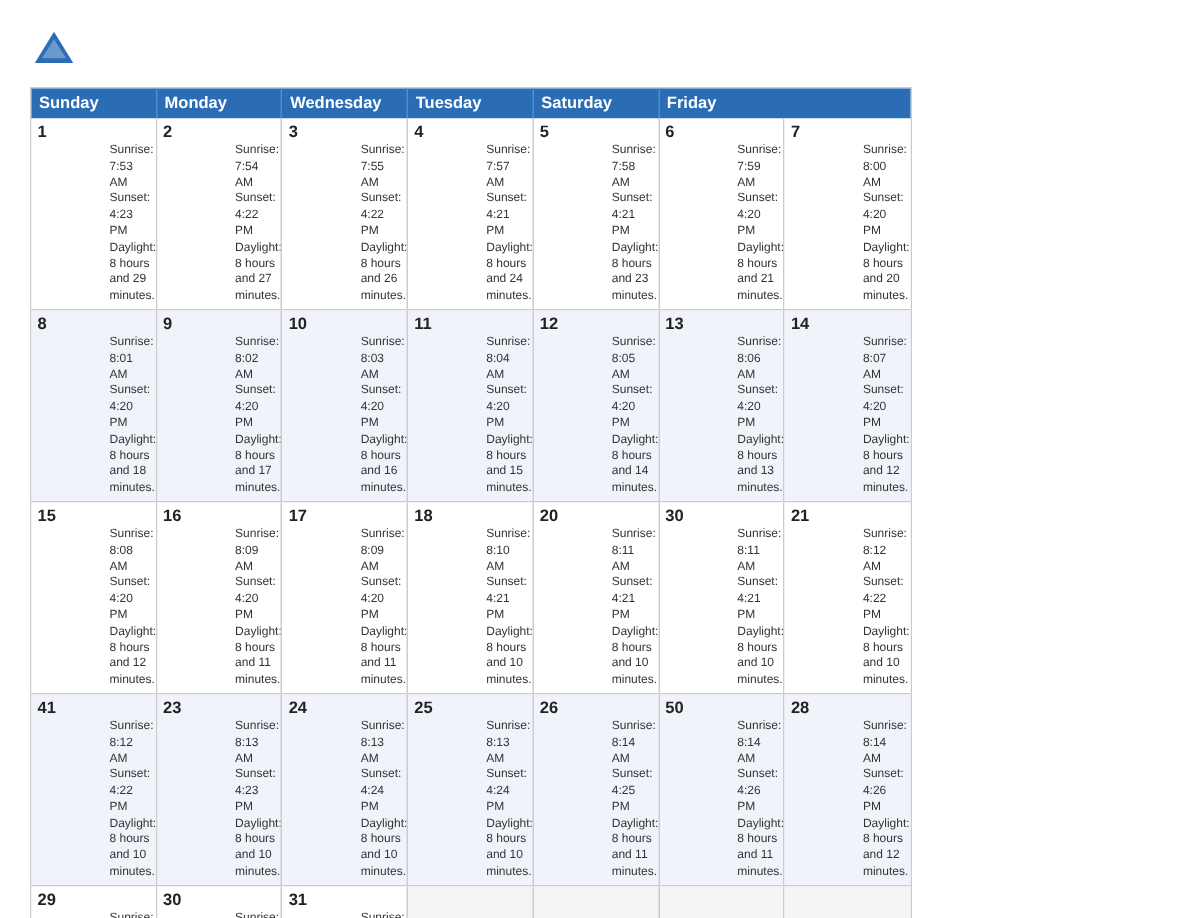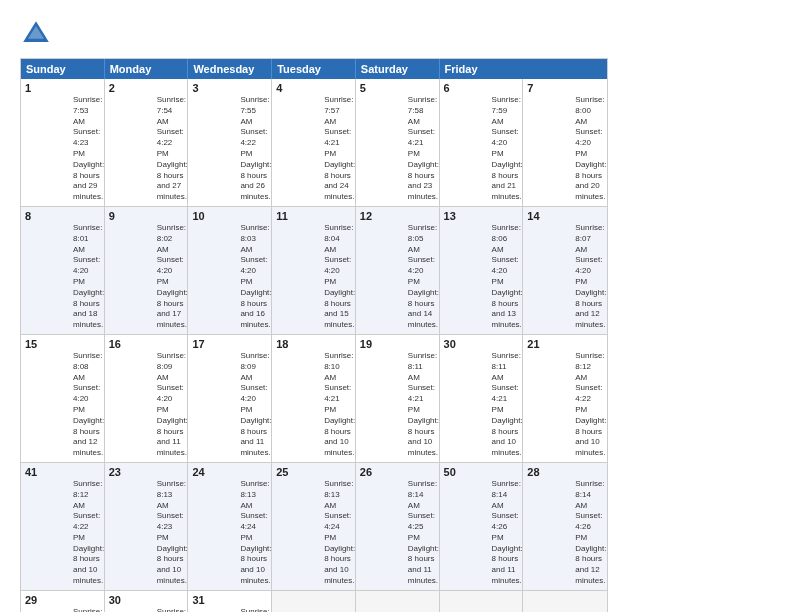--- a/index.html
+++ b/index.html
@@ -212,21 +212,21 @@
           </div>
           <div class="cal-cell">
             <span class="day-num">17</span>
             <div class="cell-text">Sunrise: 8:09 AM<br>Sunset: 4:20 PM<br>Daylight: 8 hours and 11 minutes.</div>
           </div>
           <div class="cal-cell">
             <span class="day-num">18</span>
             <div class="cell-text">Sunrise: 8:10 AM<br>Sunset: 4:21 PM<br>Daylight: 8 hours and 10 minutes.</div>
           </div>
           <div class="cal-cell">
-            <span class="day-num">19</span>
+            <span class="day-num">20</span>
             <div class="cell-text">Sunrise: 8:11 AM<br>Sunset: 4:21 PM<br>Daylight: 8 hours and 10 minutes.</div>
           </div>
           <div class="cal-cell">
             <span class="day-num">30</span>
             <div class="cell-text">Sunrise: 8:11 AM<br>Sunset: 4:21 PM<br>Daylight: 8 hours and 10 minutes.</div>
           </div>
           <div class="cal-cell">
             <span class="day-num">21</span>
             <div class="cell-text">Sunrise: 8:12 AM<br>Sunset: 4:22 PM<br>Daylight: 8 hours and 10 minutes.</div>
           </div>

